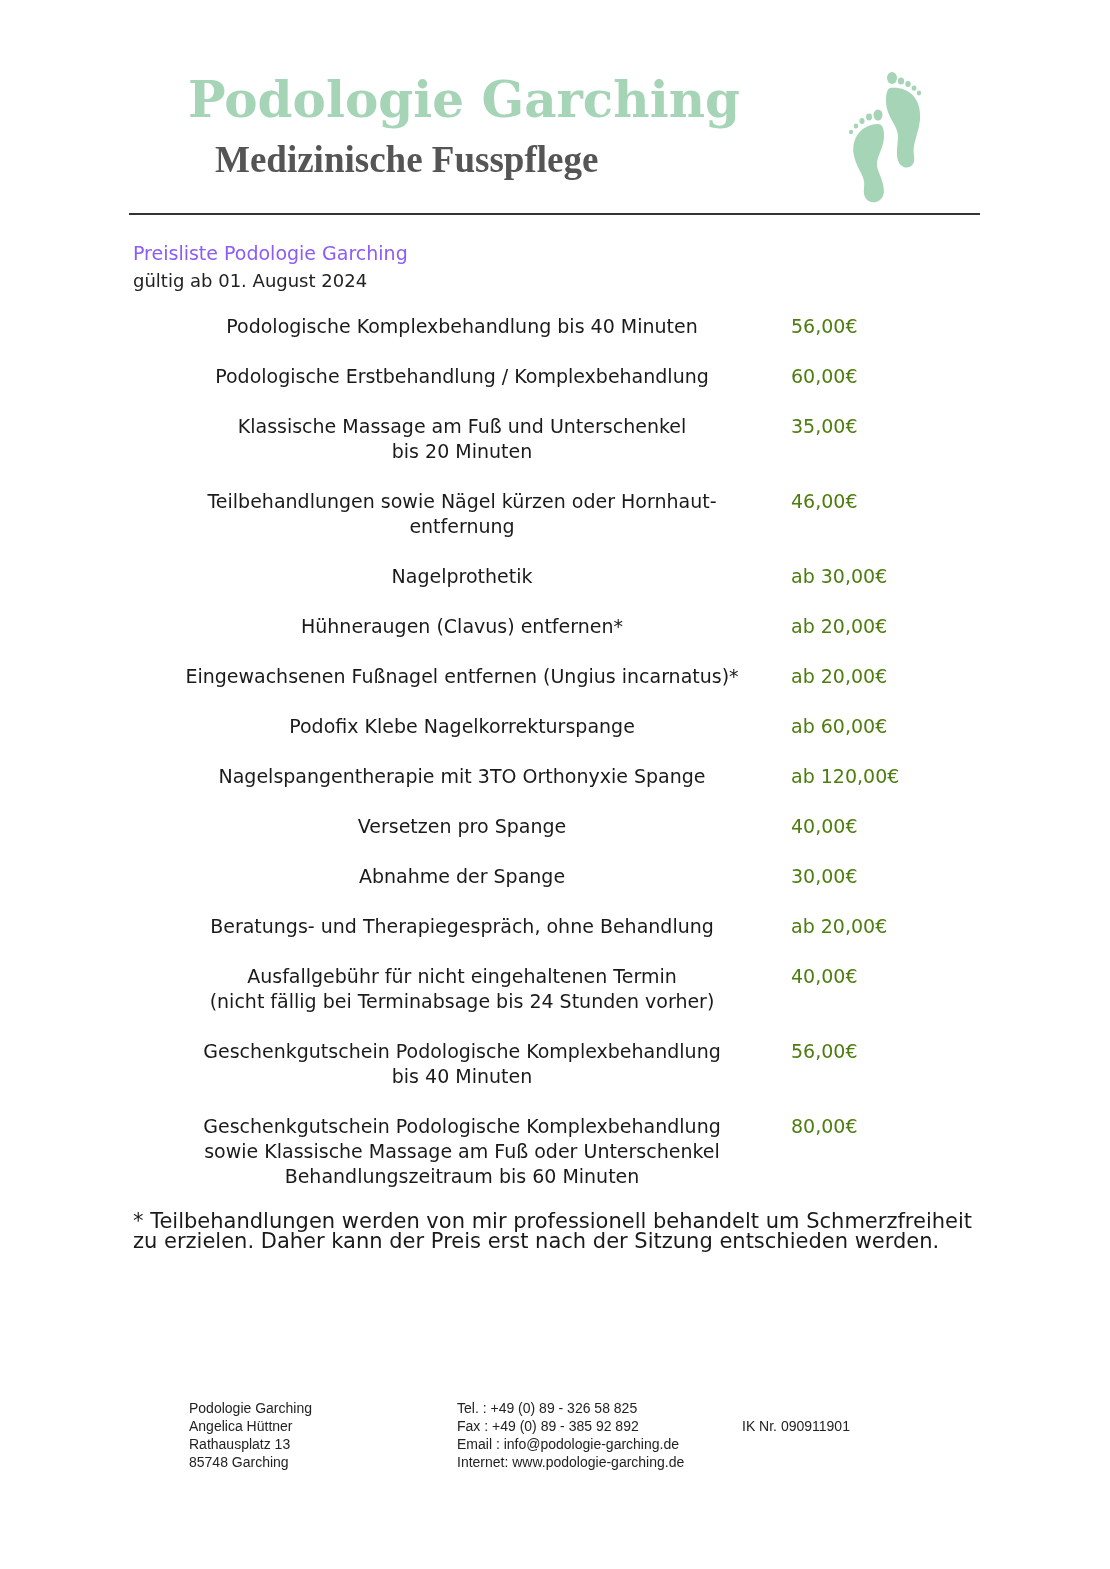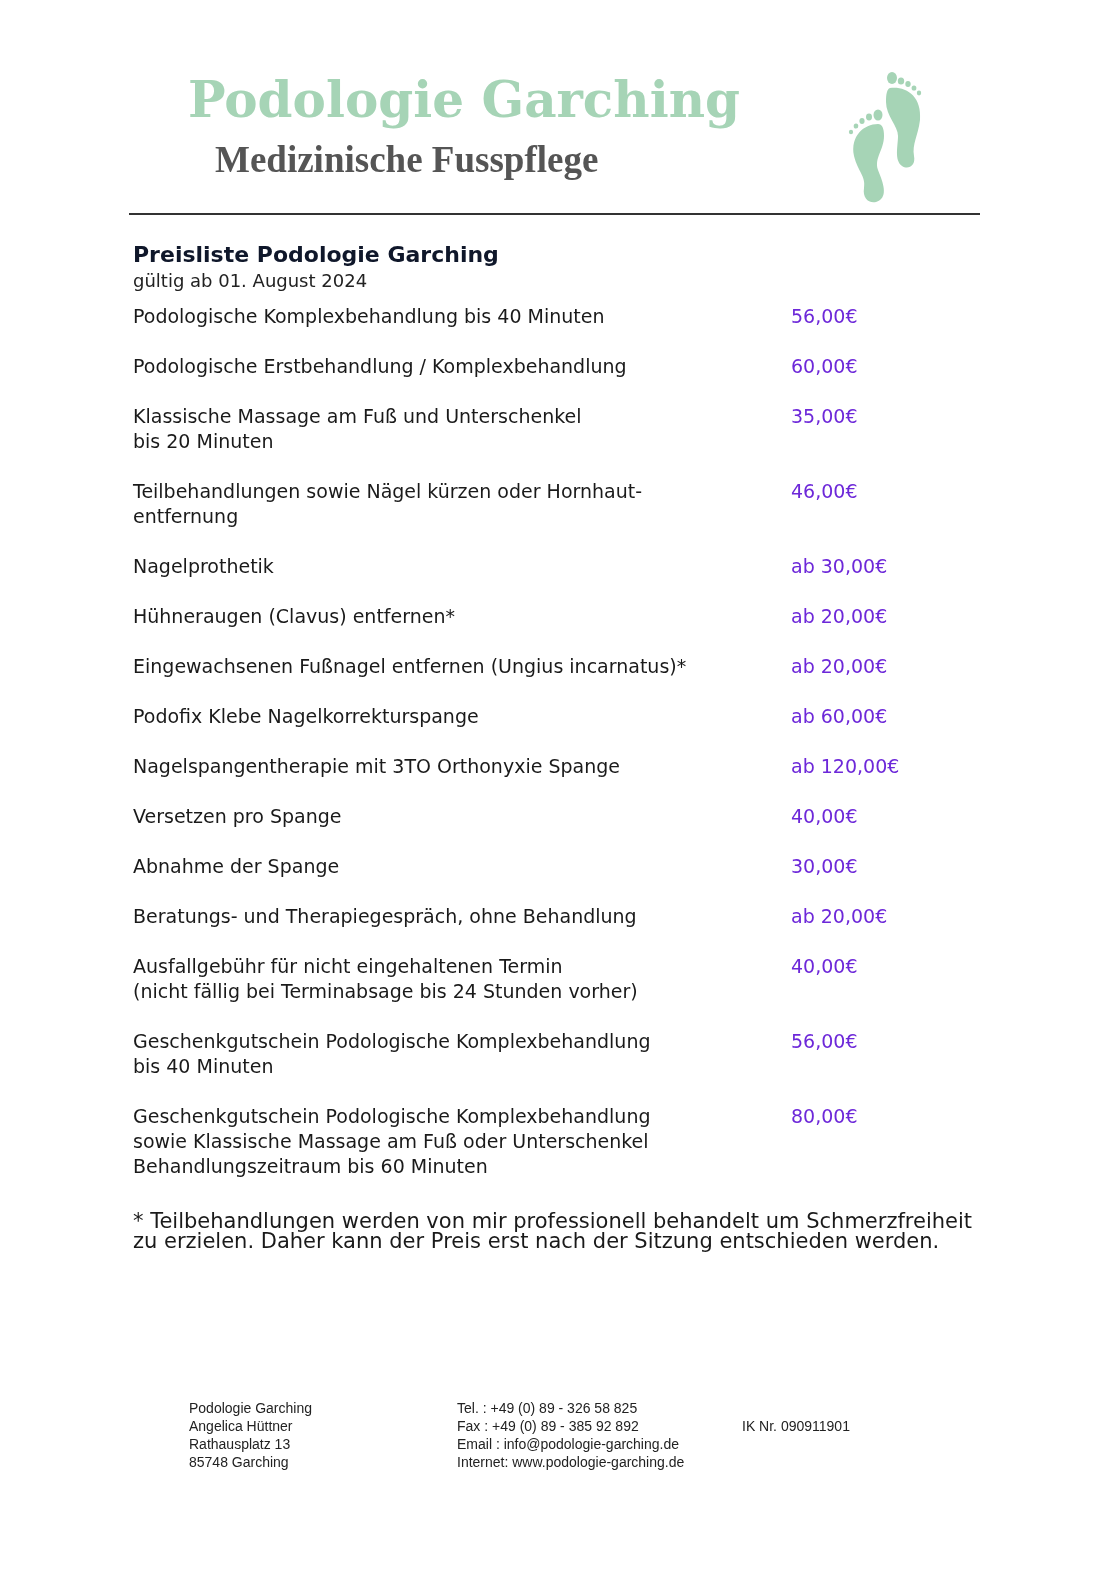--- a/index.html
+++ b/index.html
@@ -16,36 +16,36 @@
       position: absolute; left: 215px; top: 138px;
       font-family: Liberation Serif, serif; font-weight: bold;
       font-size: 37px; color: #555555; white-space: nowrap;
     }
     .feet { position: absolute; left: 838px; top: 70px; width: 100px; height: 140px; }
     .header-rule { position: absolute; left: 129px; top: 213px; width: 851px; height: 2px; background: #333; }
 
     
     .doc-title {
       position: absolute; left: 133px; top: 242px;
-      font-family: "DejaVu Sans", sans-serif; font-weight: bold; font-size: 22px; color: #0f172a;
+      font-family: "DejaVu Sans", sans-serif; font-weight: normal; font-size: 19px; color: #8b5cf6;
     }
     .doc-subtitle {
       position: absolute; left: 133px; top: 270px;
       font-family: "DejaVu Sans", sans-serif; font-size: 18px; color: #222;
     }
 
     
-    .price-list { position: absolute; left: 133px; top: 304px; width: 820px; }
+    .price-list { position: absolute; left: 133px; top: 314px; width: 820px; text-align: center; }
     .price-row { display: flex; align-items: flex-start; margin-bottom: 25px; }
     .price-desc {
       width: 658px; font-family: "DejaVu Sans", sans-serif; font-size: 19px;
       line-height: 25px; color: #1a1a1a; white-space: pre-line;
     }
     .price-val {
-      font-family: "DejaVu Sans", sans-serif; font-size: 19px; line-height: 25px; color: #6d28d9;
+      font-family: "DejaVu Sans", sans-serif; font-size: 19px; line-height: 25px; color: #4d7c0f;
       white-space: nowrap;
     }
 
     .footnote {
       position: absolute; left: 133px; top: 1211px; width: 850px;
       font-family: "DejaVu Sans", sans-serif; font-size: 21px; line-height: 20px; color: #1a1a1a;
     }
 
     
     .footer { position: absolute; top: 1399px; font-family: "Liberation Sans", sans-serif; font-size: 14px; line-height: 18px; color: #222; }

